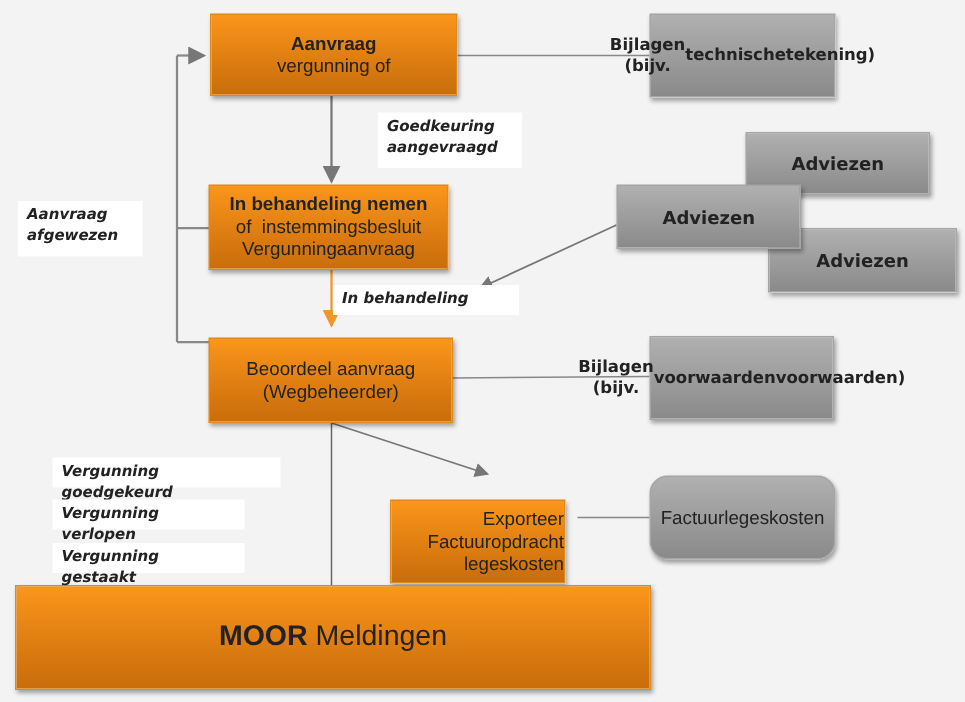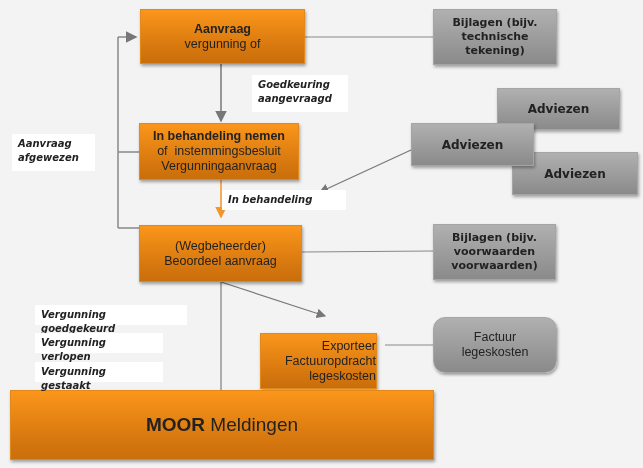--- a/index.html
+++ b/index.html
@@ -1,18 +1,18 @@
 <!DOCTYPE html>
 <html><head>
 <meta charset="utf-8">
 <style>
   html, body { margin:0; padding:0; }
   body { width:643px; height:468px; background:#f3f3f3; position:relative; overflow:hidden; font-family:"Liberation Sans", sans-serif; }
   .obox { position:absolute; background:linear-gradient(#fb961b, #d7780f 70%, #c96e0c); border:1px solid #e08a1e; box-shadow:1px 2px 3px rgba(0,0,0,0.35); color:#222; text-align:center; display:flex; flex-direction:column; justify-content:center; align-items:center; font-size:12.5px; line-height:15px; box-sizing:border-box; }
-  .gbox { position:absolute; background:linear-gradient(#b0b0b0, #8a8a8a); border:1px solid #a5a5a5; box-shadow:1px 2px 3px rgba(0,0,0,0.35); color:#222; text-align:center; display:flex; flex-direction:column; justify-content:center; align-items:center; font-family:"DejaVu Sans", sans-serif; font-weight:bold; font-size:11px; line-height:14px; box-sizing:border-box; }
+  .gbox { position:absolute; background:linear-gradient(#b0b0b0, #8a8a8a); border:1px solid #a5a5a5; box-shadow:1px 2px 3px rgba(0,0,0,0.35); color:#222; text-align:center; display:flex; justify-content:center; align-items:center; font-family:"DejaVu Sans", sans-serif; font-weight:bold; font-size:11px; line-height:14px; box-sizing:border-box; }
   .lbl { position:absolute; background:#fff; font-family:"DejaVu Sans", sans-serif; font-style:italic; font-weight:bold; font-size:10px; line-height:14px; color:#222; padding:3px 6px; box-sizing:border-box; }
   .b { font-weight:bold; }
   svg { position:absolute; left:0; top:0; }
 </style>
 </head>
 <body>
 
 <svg width="643" height="468">
   <defs>
     <marker id="ag" markerWidth="8" markerHeight="8" refX="7" refY="4" orient="auto">
@@ -50,22 +50,22 @@
   <span>vergunning of</span>
 </div>
 
 <div class="obox" style="left:139px;top:123px;width:160px;height:57px;">
   <span class="b">In behandeling nemen</span>
   <span style="white-space:pre">of  instemmingsbesluit</span>
   <span>Vergunningaanvraag</span>
 </div>
 
 <div class="obox" style="left:139px;top:225px;width:163px;height:57px;">
+  <span>Beoordeel aanvraag</span>
   <span>(Wegbeheerder)</span>
-  <span>Beoordeel aanvraag</span>
 </div>
 
 <div class="obox" style="left:260px;top:333px;width:117px;height:56px;align-items:flex-end;">
   <span>Exporteer</span>
   <span>Factuuropdracht</span>
   <span>legeskosten</span>
 </div>
 
 <div class="obox" style="left:10px;top:390px;width:424px;height:70px;font-size:19px;line-height:22px;">
   <div><span class="b">MOOR</span><span style="white-space:pre"> Meldingen</span></div>

